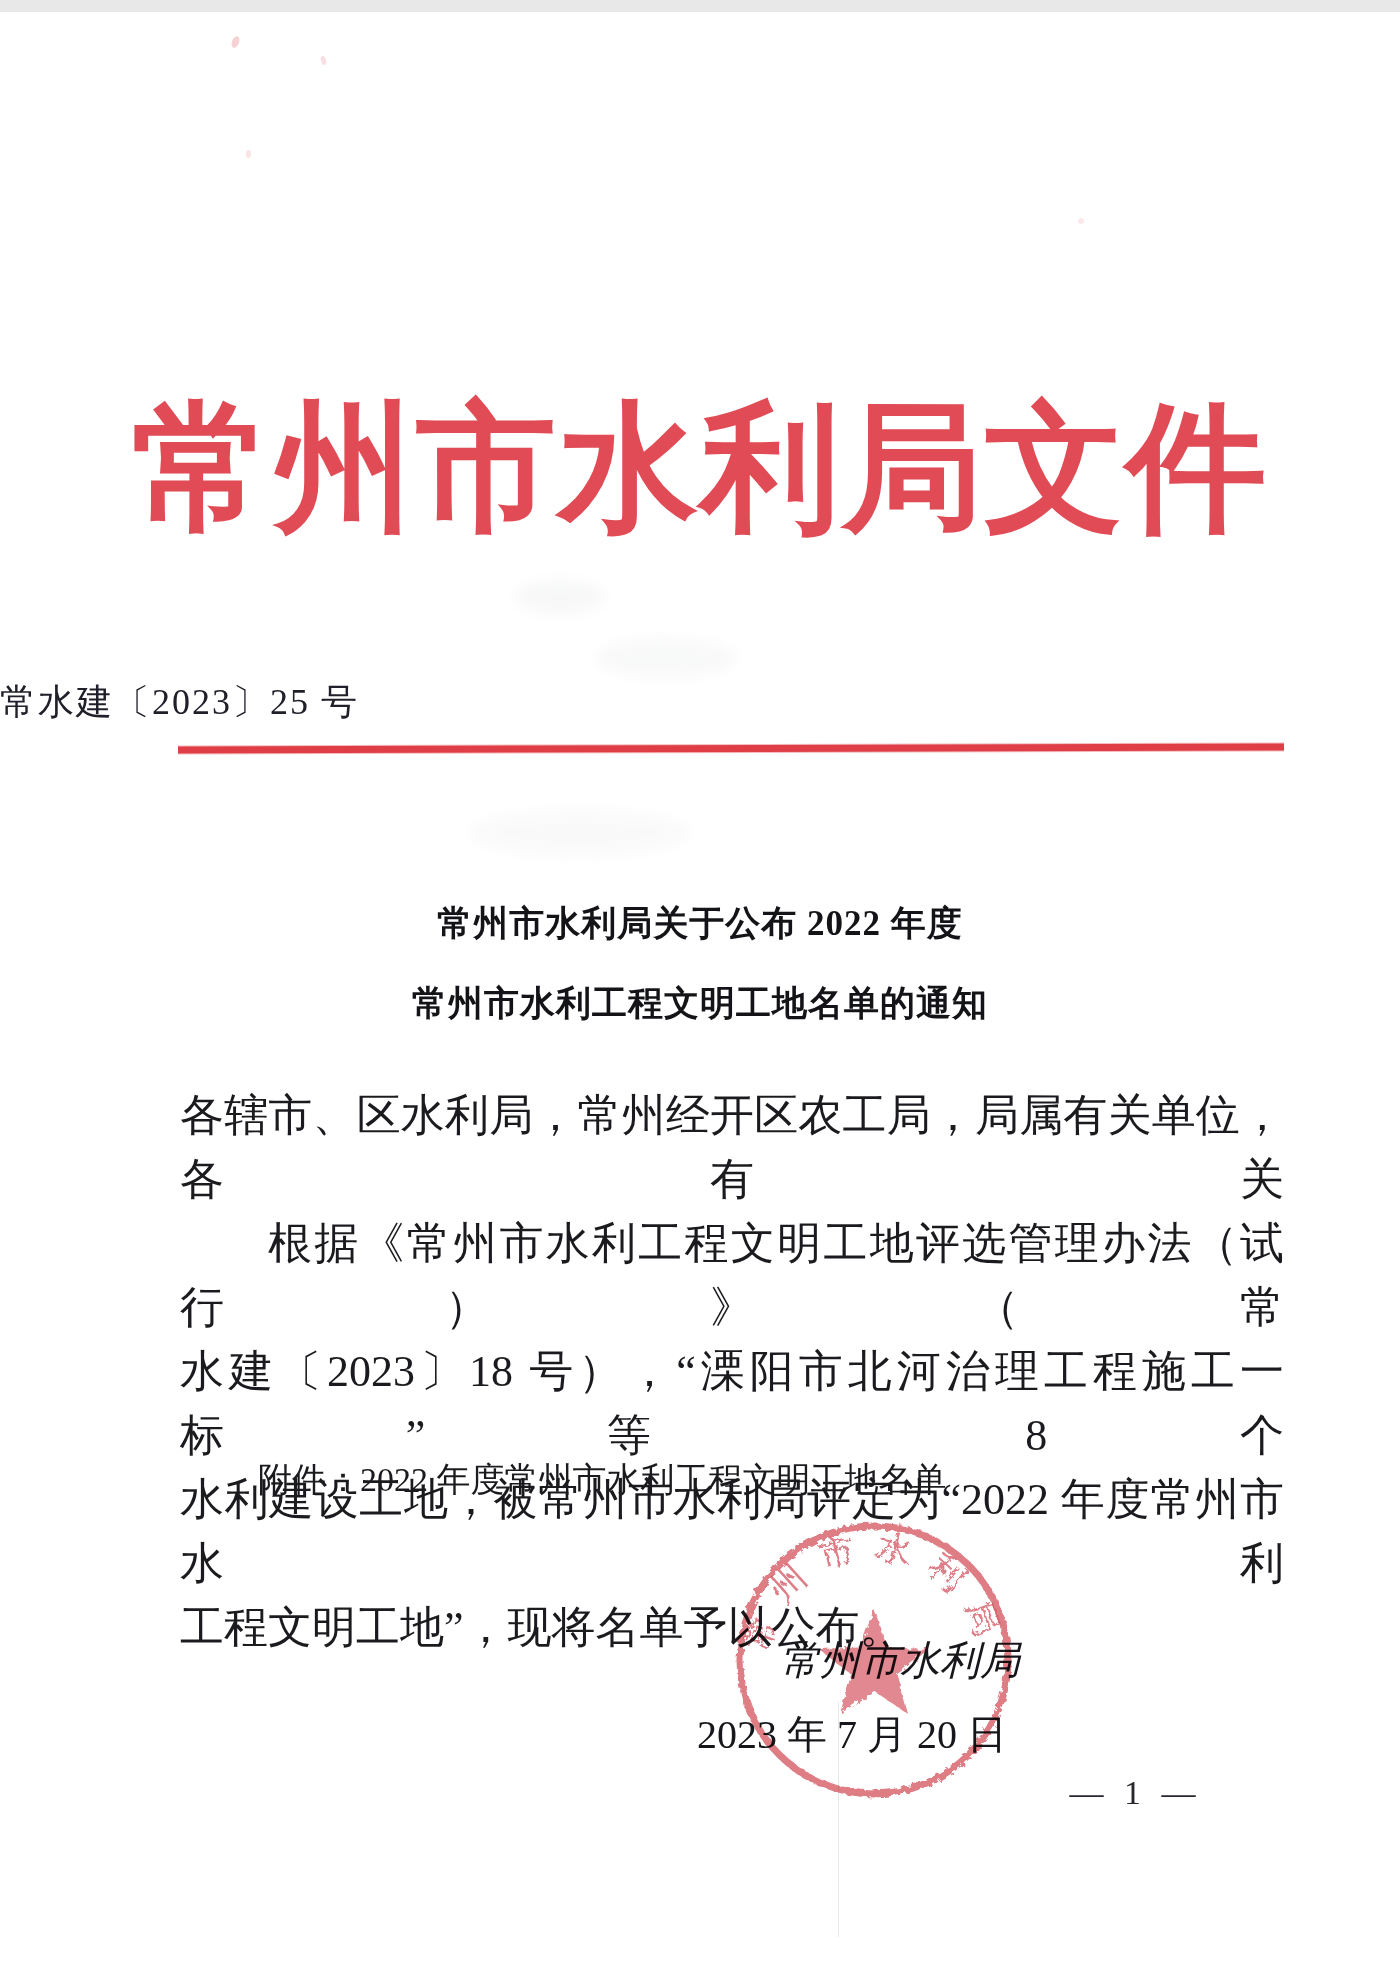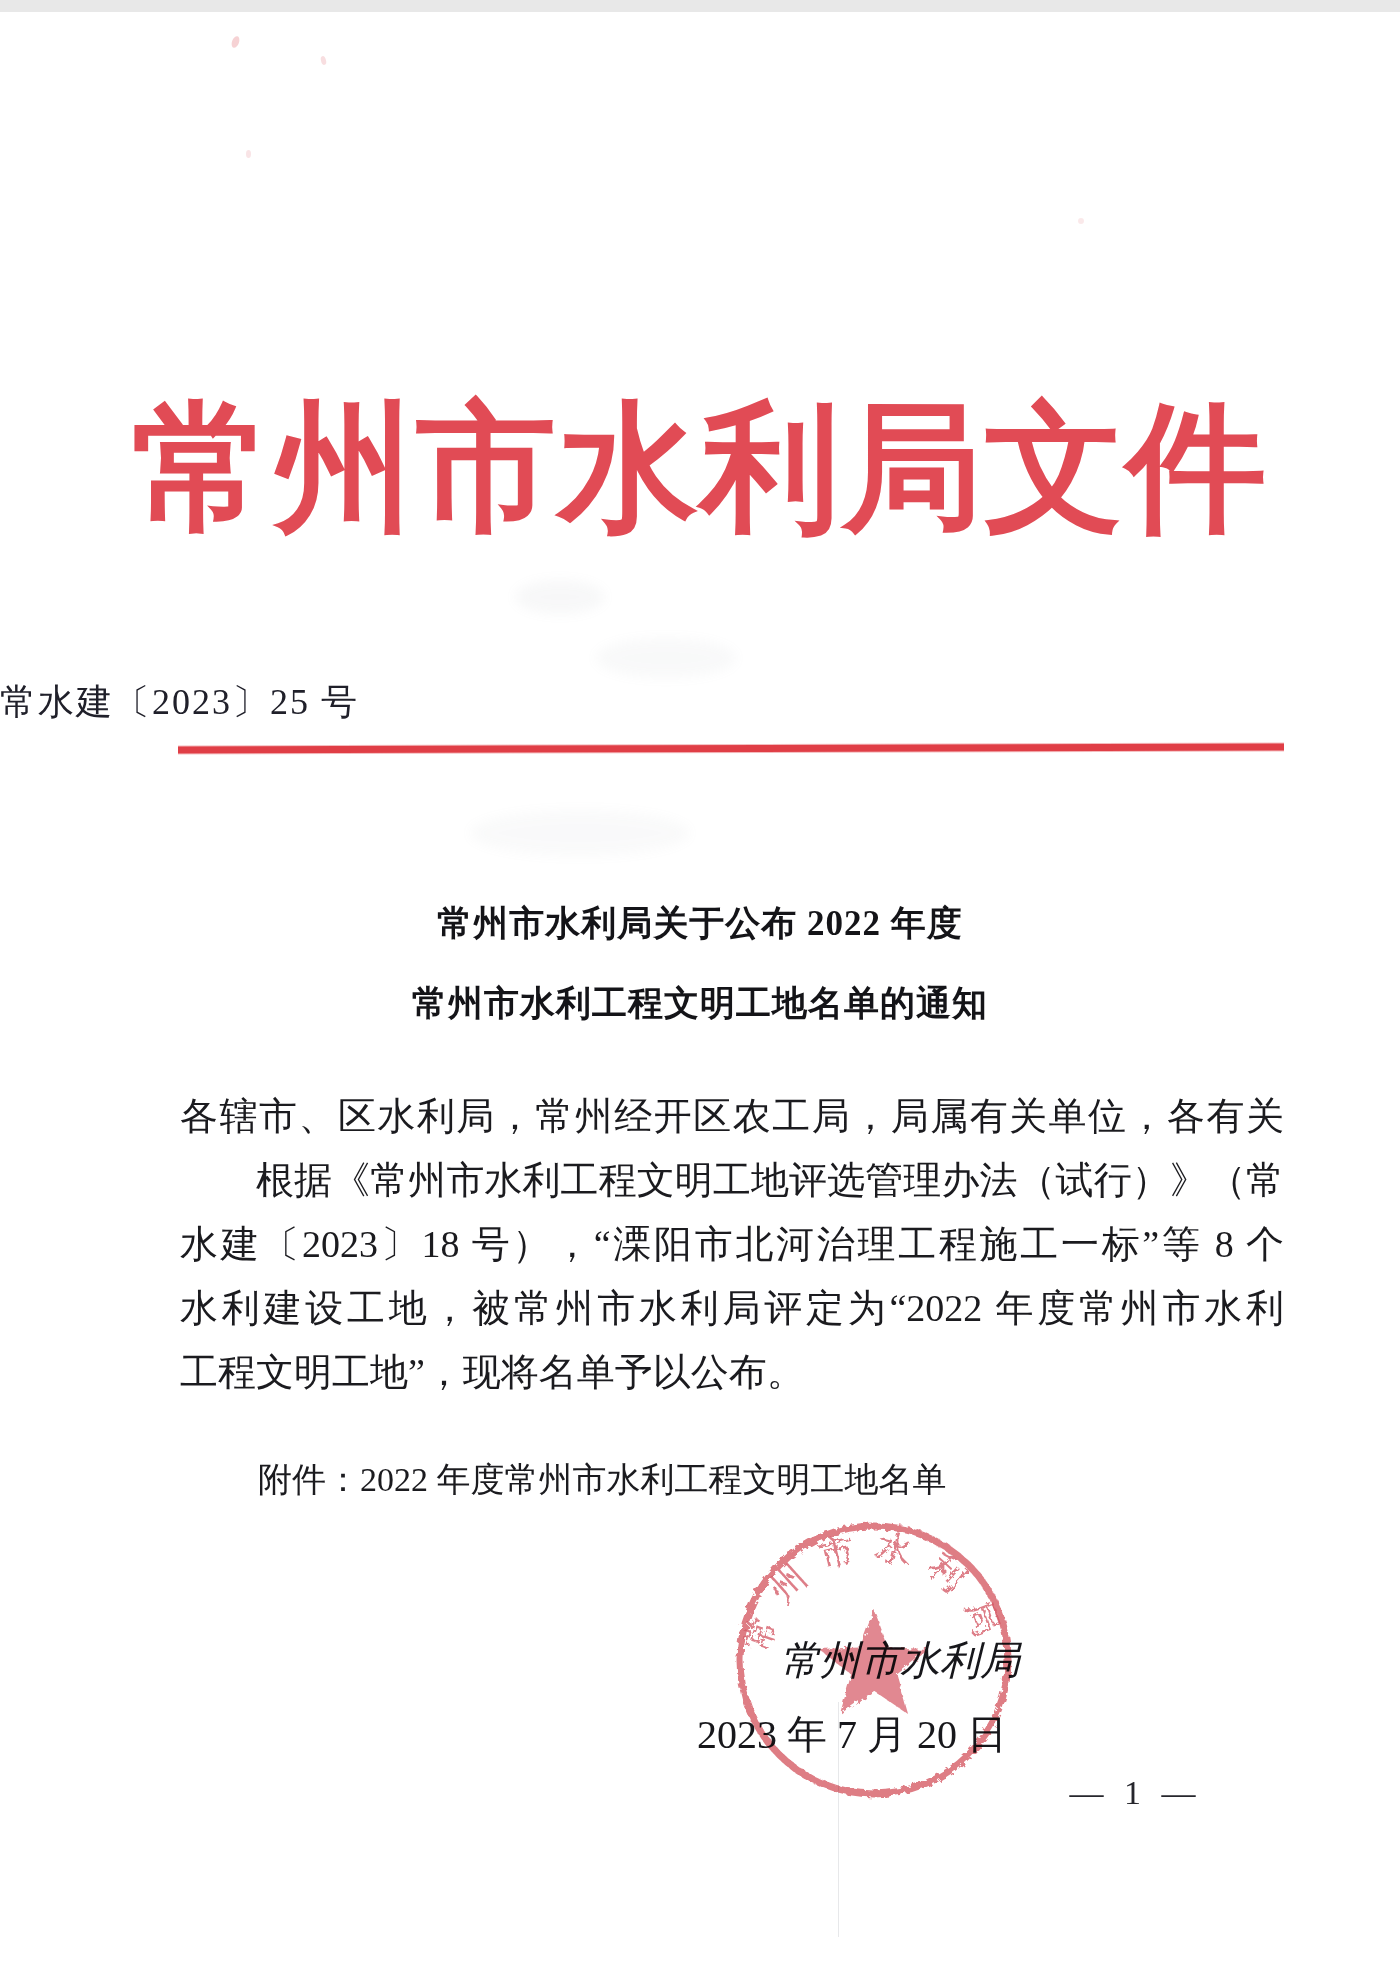--- a/index.html
+++ b/index.html
@@ -65,21 +65,21 @@
     color: #141418;
     letter-spacing: 1px;
   }
 
   
   .body-block {
     position: absolute;
     left: 180px;
     width: 1104px;
     top: 1072px;
-    font-size: 38px;
+    font-size: 44px;
     line-height: 64px;
     color: #1b1b1f;
   }
   .bl { text-align: left; white-space: nowrap; }
   .bl.stretch {
     white-space: normal;
     text-align: justify;
     text-align-last: justify;
   }
   .bl.indent { text-indent: 2em; }

